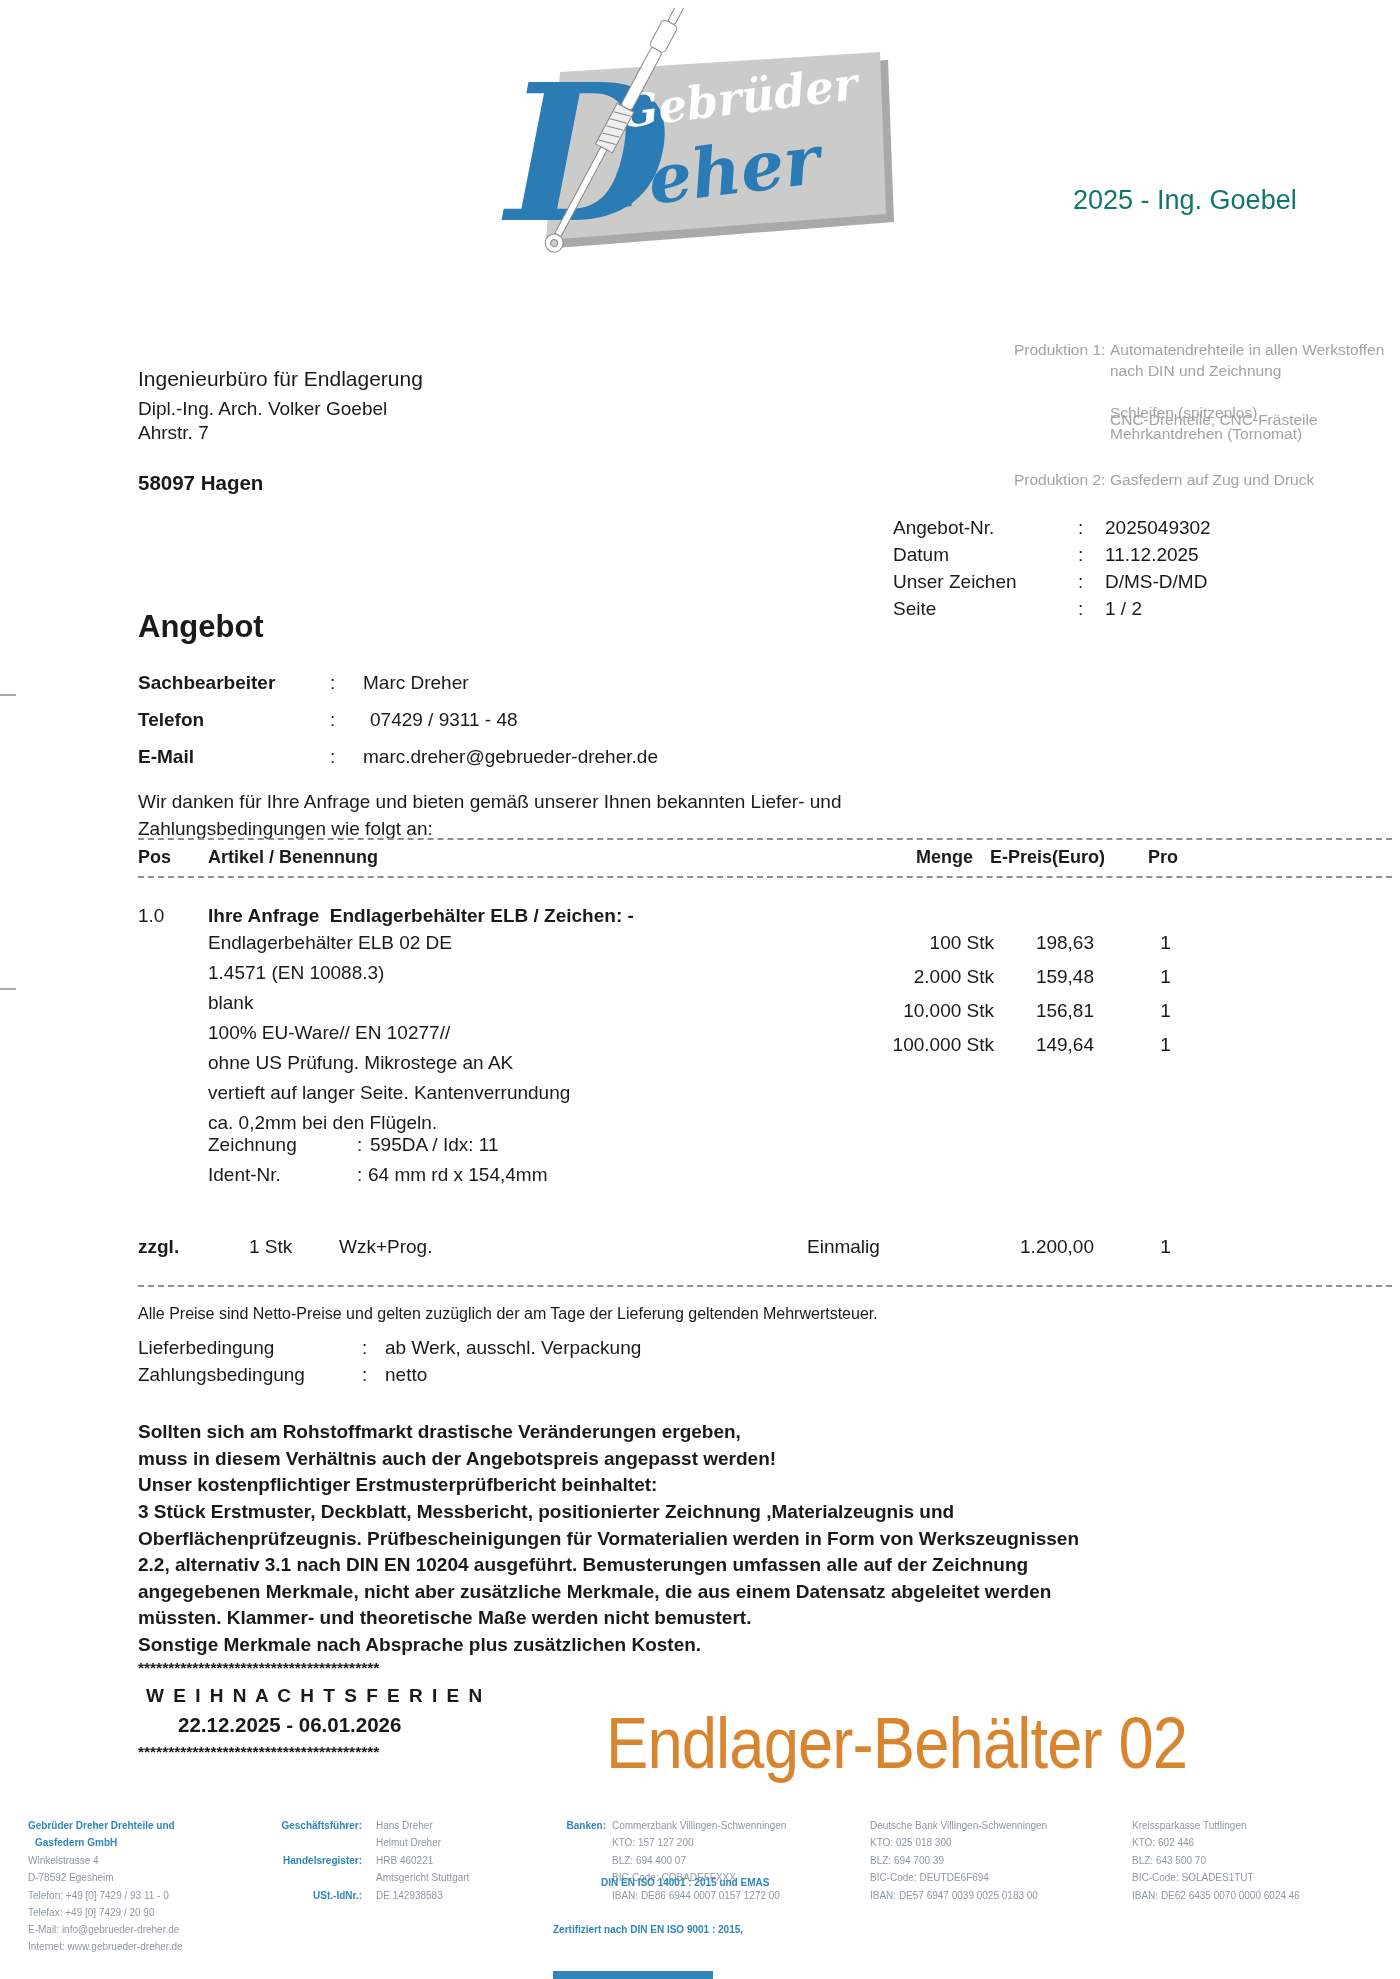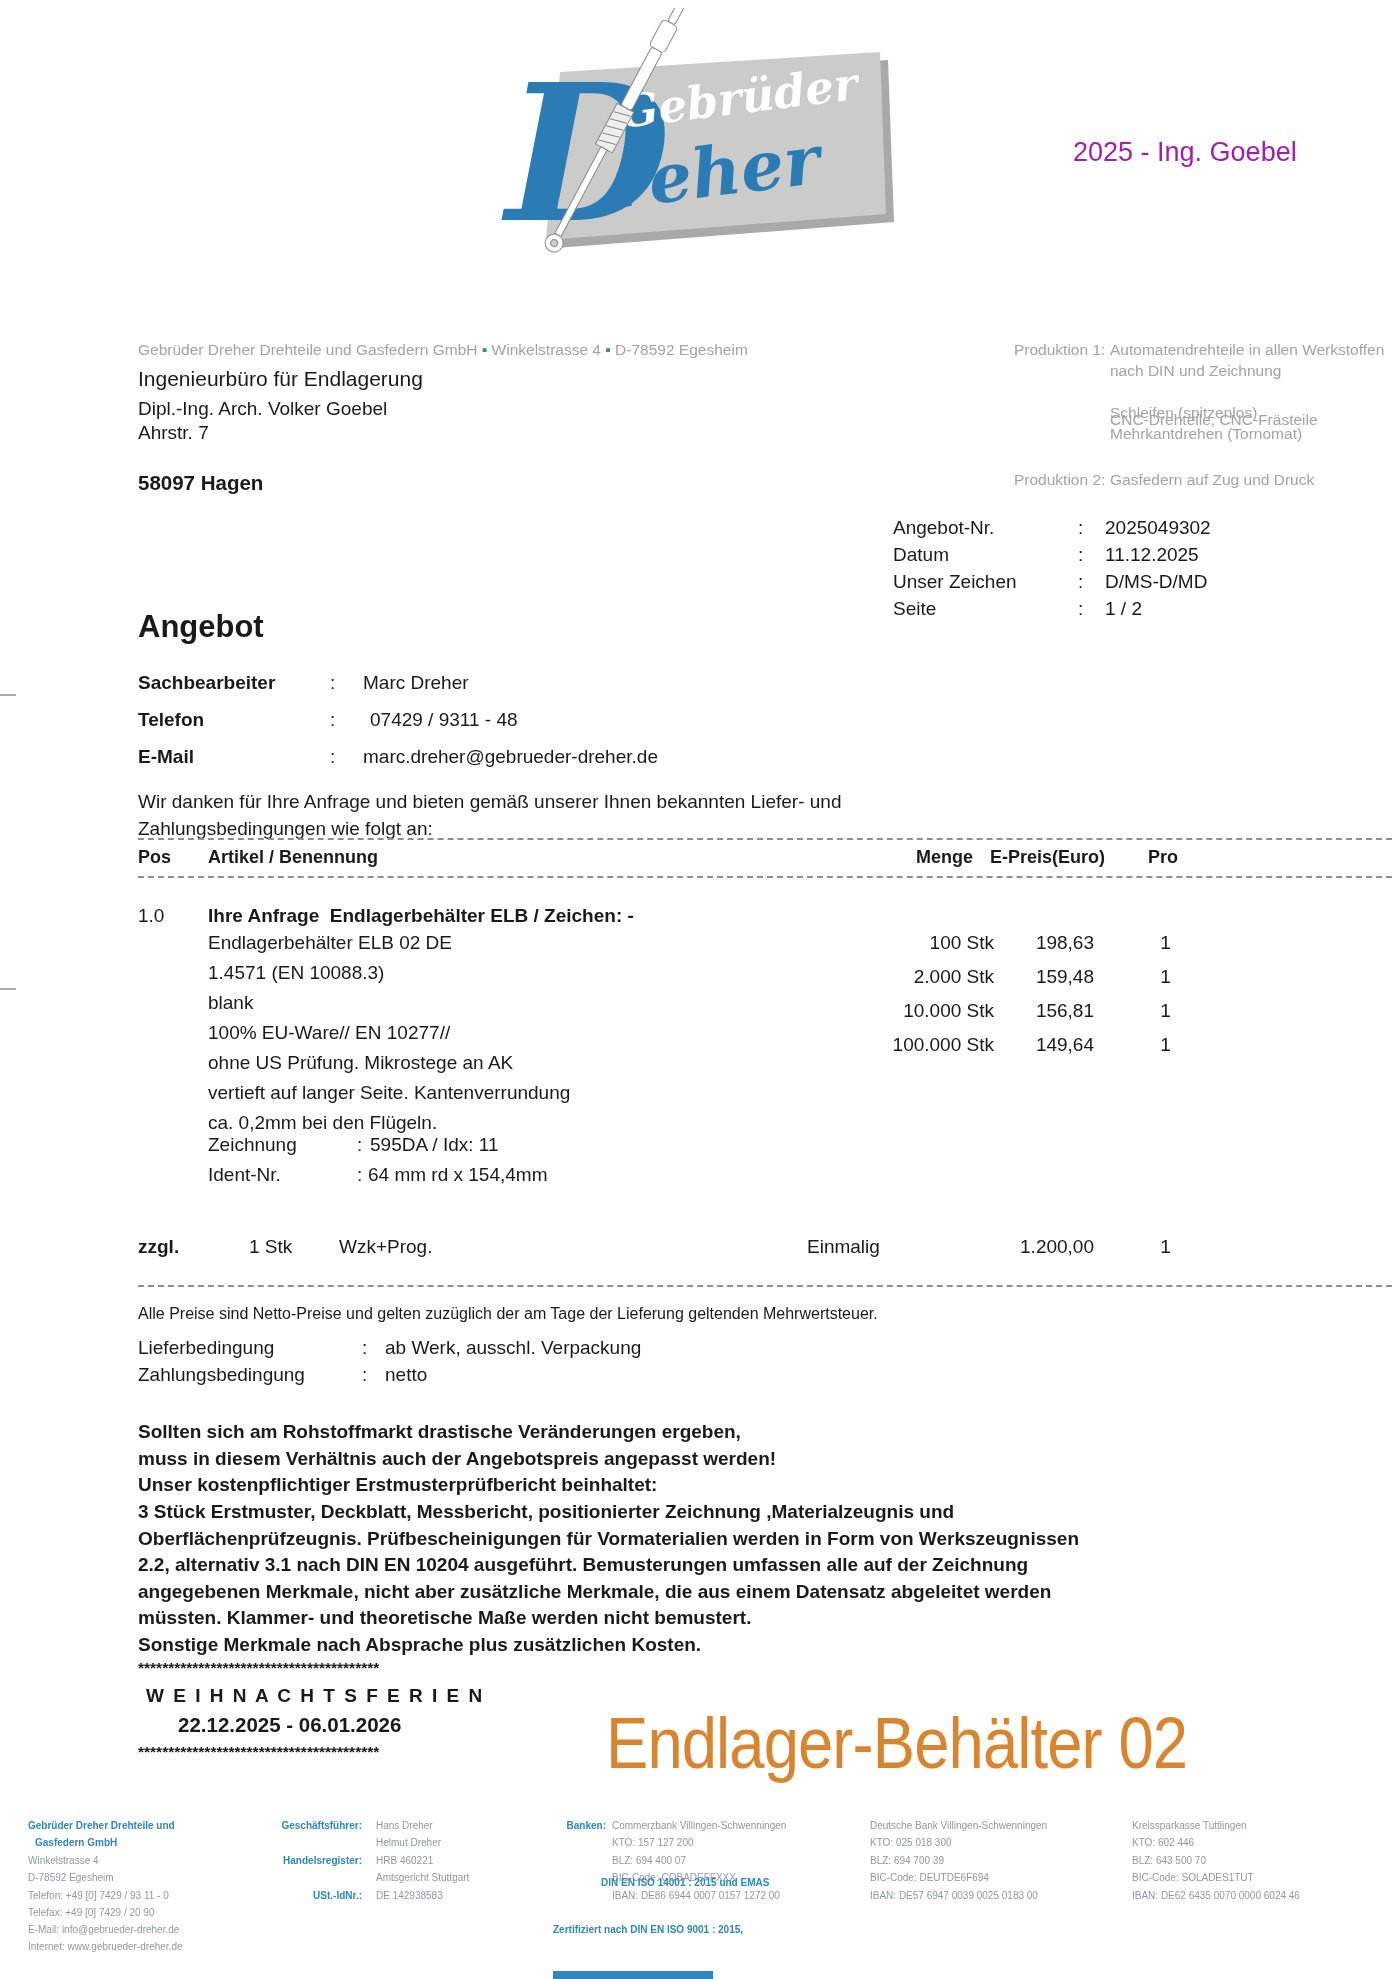--- a/index.html
+++ b/index.html
@@ -13,21 +13,21 @@
   .t16{font-size:16px;}
   .t18{font-size:18px;}
   .t19{font-size:19px;}
   .t20{font-size:20.5px;}
   .t21{font-size:21px;}
   .t27{font-size:27px;}
   .t31{font-size:31px;}
   .gray{color:#a3a3a3;}
   .fgray{color:#8c99a4;}
   .blue{color:#2e86ba;}
-  .orange{color:#a21caf;}
+  .orange{color:#0f766e;margin-top:48px;}
   .banner-orange{color:#d9842f;}
   .right{text-align:right;}
   .center{text-align:center;}
   .dash{border-top:2px dashed #8f8f8f;height:0;width:1254px;}
   .fold{width:16px;height:2px;background:#aaaaaa;}
   .banner{font-size:72px;transform:scaleX(0.88);transform-origin:left top;letter-spacing:-1px;}
   .bluebar{width:160px;height:8px;background:#2e86ba;}
 </style>
 </head>
 <body>
@@ -51,27 +51,20 @@
       <line x1="181" y1="129" x2="198" y2="125"></line>
       <line x1="181" y1="137" x2="198" y2="133"></line>
       <rect x="186" y="142" width="7" height="98"></rect>
       <circle cx="190" cy="249" r="9"></circle>
       <circle cx="190" cy="249" r="3.5" fill="#cbcbc9"></circle>
     </g>
   </svg>
 
   <div class="abs t27 orange" style="left:1073px;top:136px;">2025 - Ing. Goebel</div>
 
-  <div class="abs t15 gray" style="left:138px;top:340px;">
-    <span>Gebrüder Dreher Drehteile und Gasfedern GmbH</span>
-    <span class="blue">▪</span>
-    <span>Winkelstrasse 4</span>
-    <span class="blue">▪</span>
-    <span>D-78592 Egesheim</span>
-  </div>
 
   <div class="abs t21" style="left:138px;top:366px;">Ingenieurbüro für Endlagerung</div>
   <div class="abs t19" style="left:138px;top:397px;">Dipl.-Ing. Arch. Volker Goebel</div>
   <div class="abs t19" style="left:138px;top:421px;">Ahrstr. 7</div>
   <div class="abs t20 b" style="left:138px;top:470px;">58097 Hagen</div>
 
   <div class="abs t15 gray" style="left:1014px;top:340px;">Produktion 1:</div>
   <div class="abs t15 gray" style="left:1110px;top:340px;">Automatendrehteile in allen Werkstoffen</div>
   <div class="abs t15 gray" style="left:1110px;top:361px;">nach DIN und Zeichnung</div>
   <div class="abs t15 gray" style="left:1110px;top:382px;margin-top:28px;">CNC-Drehteile, CNC-Frästeile</div>

